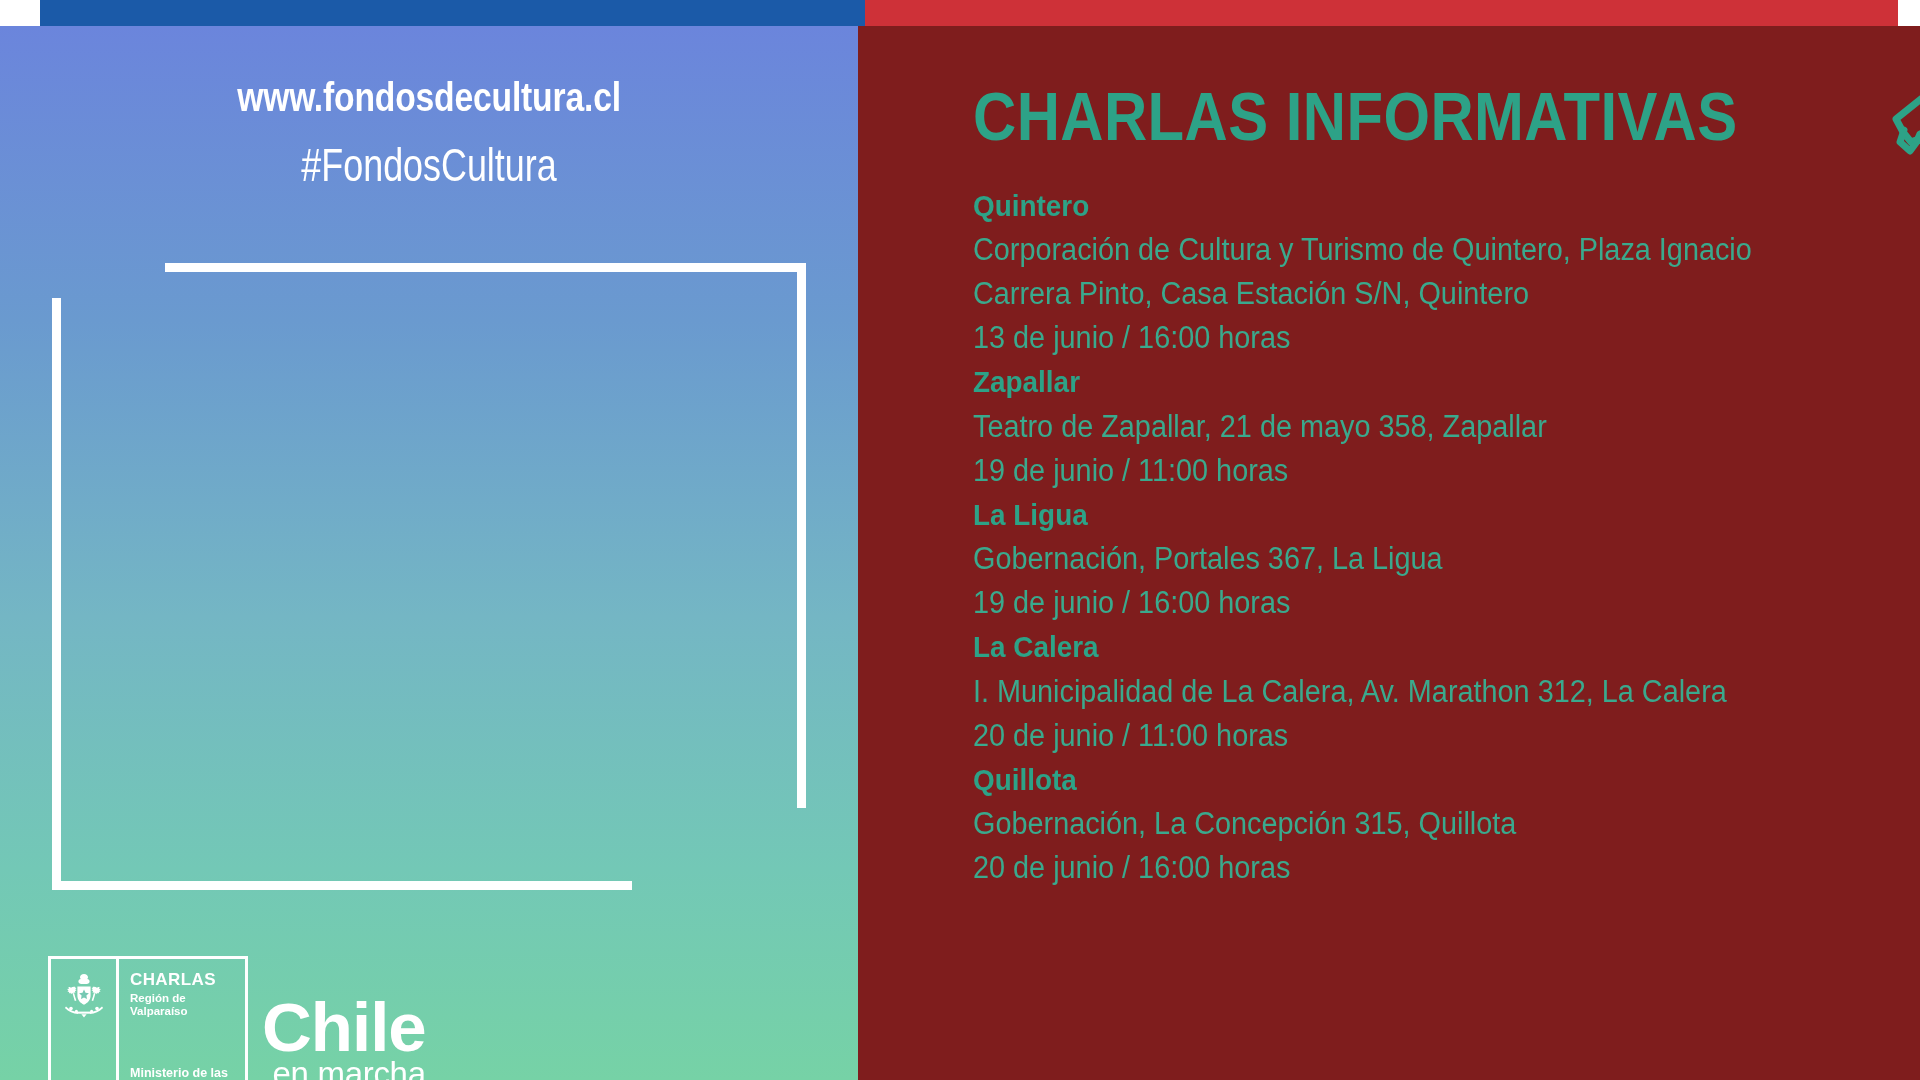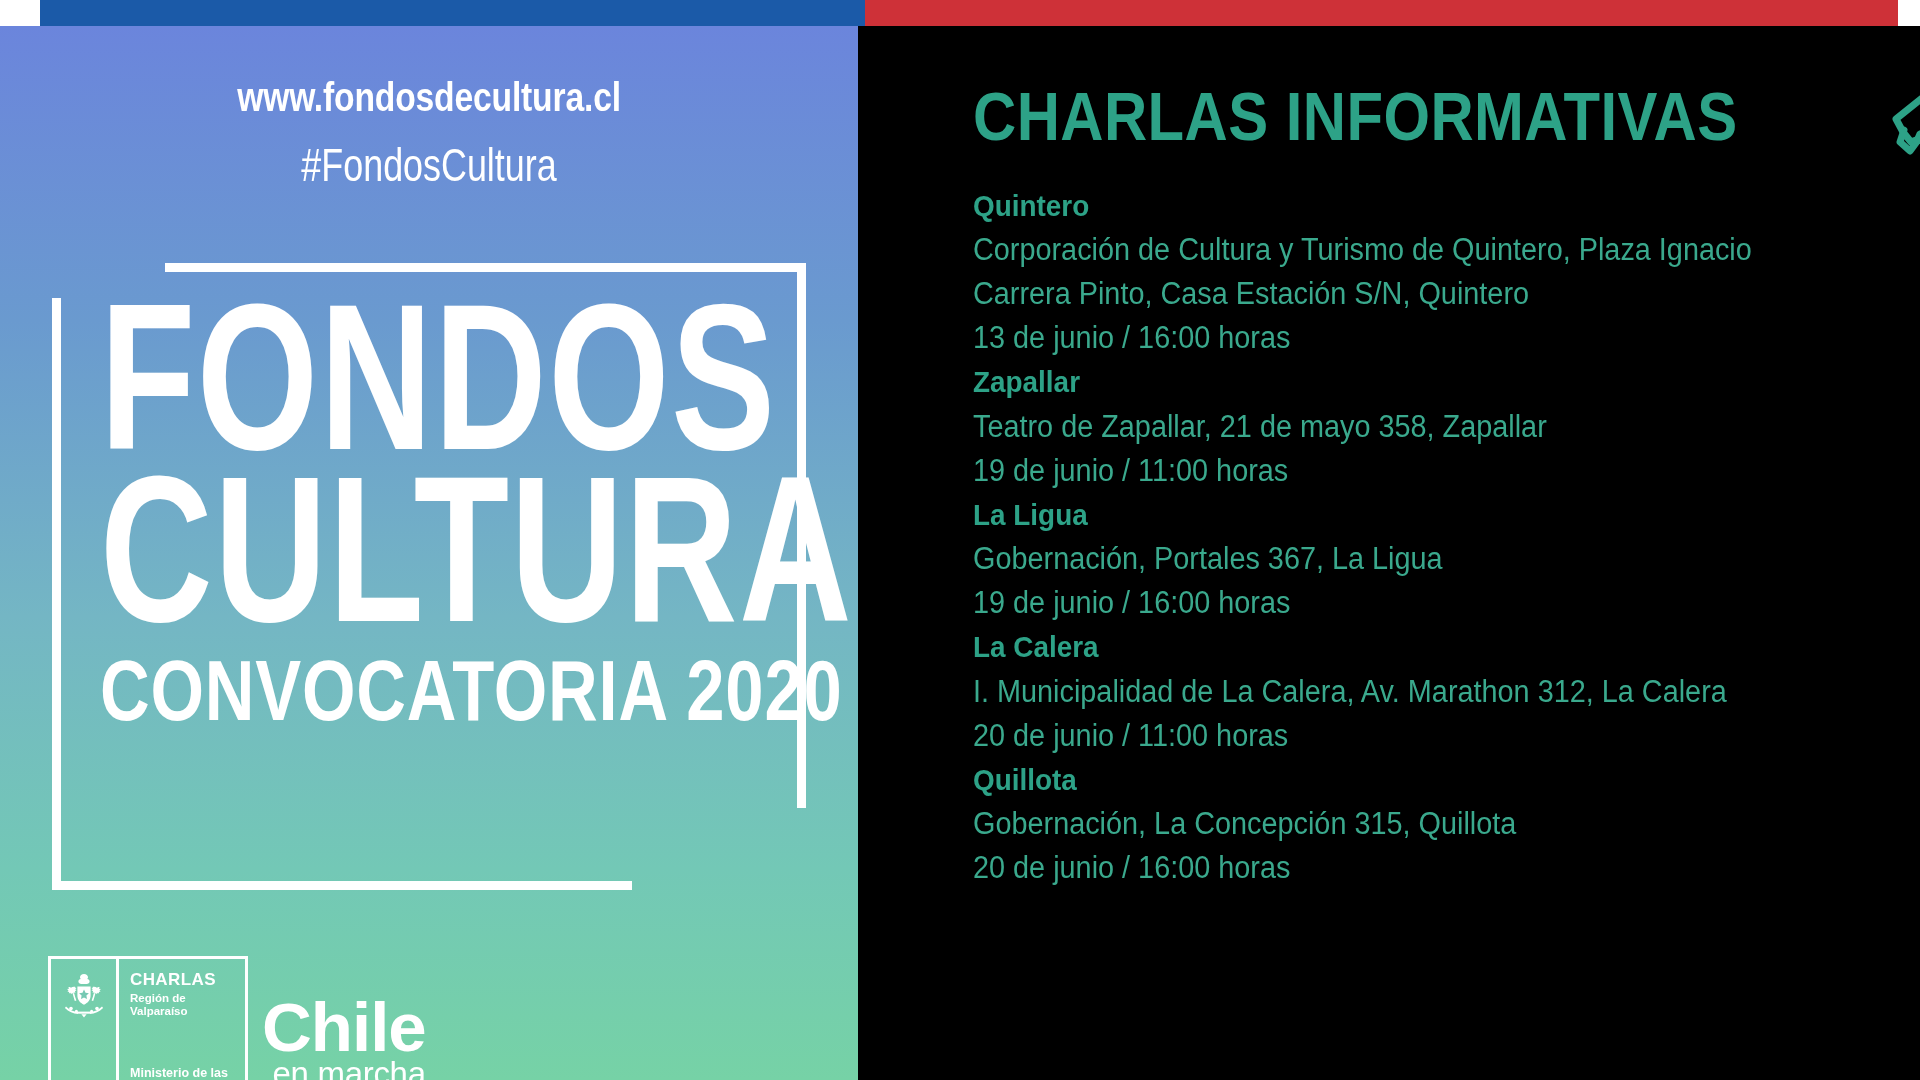--- a/index.html
+++ b/index.html
@@ -85,21 +85,21 @@
   .chile-main {
     font-family:"Liberation Sans Narrow","Liberation Sans",sans-serif;
     font-weight:bold; font-size:69px; line-height:.92; letter-spacing:-1px;
   }
   .chile-sub {
     font-family:"Liberation Sans Narrow","Liberation Sans",sans-serif;
     font-weight:300; font-size:33px; line-height:1; margin-top:-2px; letter-spacing:-.3px;text-align:right;
   }
 
   
-  .right-panel { position:absolute; left:858px; top:26px; width:1062px; height:1054px; background:#000000; }
+  .right-panel { position:absolute; left:858px; top:26px; width:1062px; height:1054px; background:#7f1d1d; }
 
   .charlas-head {
     position:absolute; left:115px; top:44px; display:flex; align-items:center; gap:42px;
   }
   .charlas-title {
     font-family:"Liberation Sans Narrow","Liberation Sans",sans-serif;
     font-weight:bold; font-size:68px; color:#2da287; letter-spacing:.5px;
     line-height:1; transform:scaleX(.88); transform-origin:left center; white-space:nowrap;
   }
   .megaphone { width:110px; height:92px; flex:none; }
@@ -128,25 +128,20 @@
   <div class="left-panel">
 
     <div class="url-line">www.fondosdecultura.cl</div>
     <div class="hash-line">#FondosCultura</div>
 
     <div class="frame-top"></div>
     <div class="frame-right"></div>
     <div class="frame-left"></div>
     <div class="frame-bottom"></div>
 
-    <div class="wordmark">
-      <div class="wm-line wm-fondos">FONDOS</div>
-      <div class="wm-line wm-cultura">CULTURA</div>
-      <div class="wm-line wm-conv">CONVOCATORIA 2020</div>
-    </div>
 
     <div class="ministry">
       <div class="min-crest">
         <svg width="48" height="52" viewBox="0 0 48 52" fill="#ffffff" aria-hidden="true">
 
           <path d="M24 1c-2.4 0-4 1.4-4 3.2 0 .8.3 1.4.8 1.9-1.4.2-2.4 1.2-2.4 2.5 0 1.4 1.3 2.5 3 2.5h5.2c1.7 0 3-1.1 3-2.5 0-1.3-1-2.3-2.4-2.5.5-.5.8-1.1.8-1.9C28 2.4 26.4 1 24 1z"></path>
 
           <path d="M17.4 13.5h13.2v9.1c0 4.3-2.7 7.4-6.6 9.2-3.9-1.8-6.6-4.9-6.6-9.2v-9.1z"></path>
 
           <path d="M24 16.6l1.5 3.1 3.4.5-2.5 2.4.6 3.4-3-1.6-3 1.6.6-3.4-2.5-2.4 3.4-.5z" fill="#76c9b4"></path>

